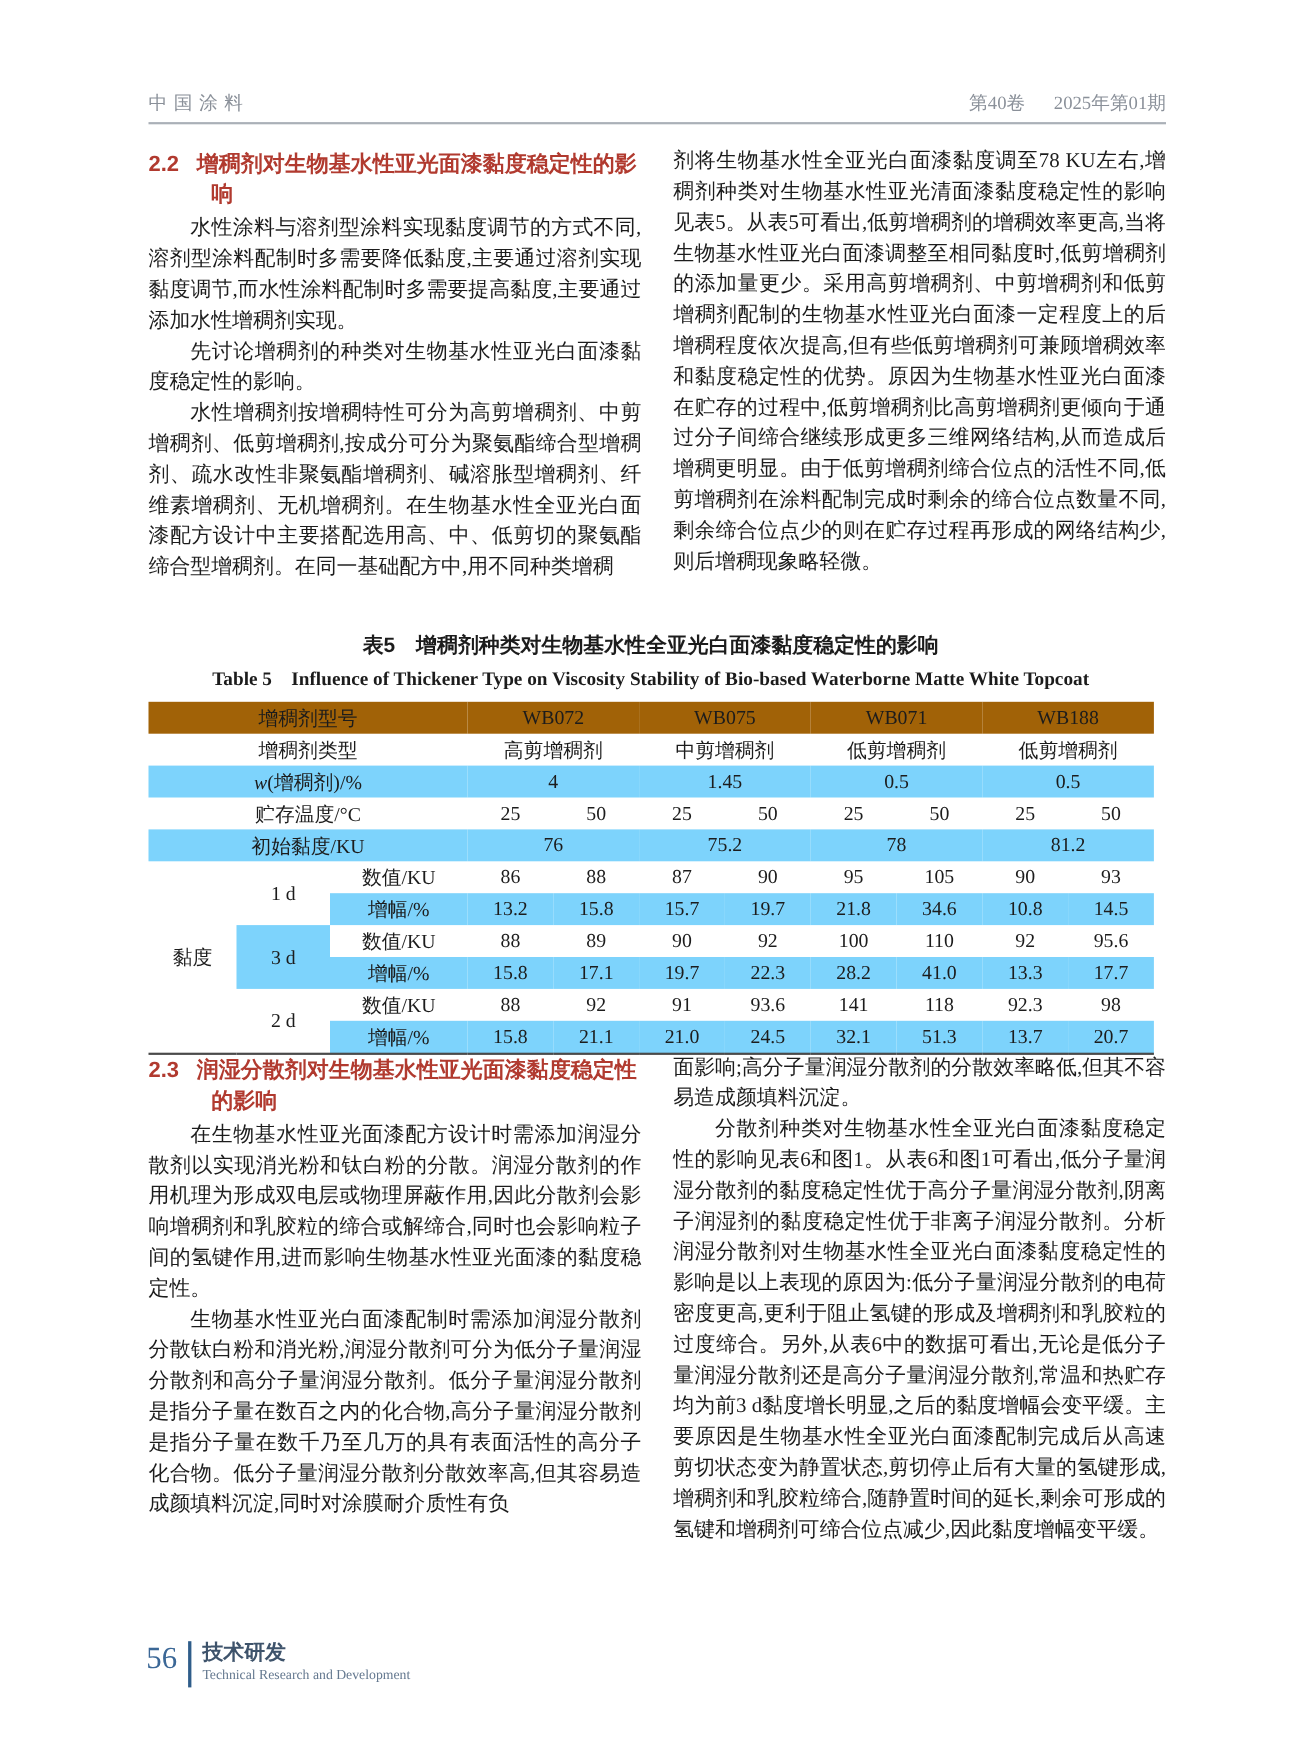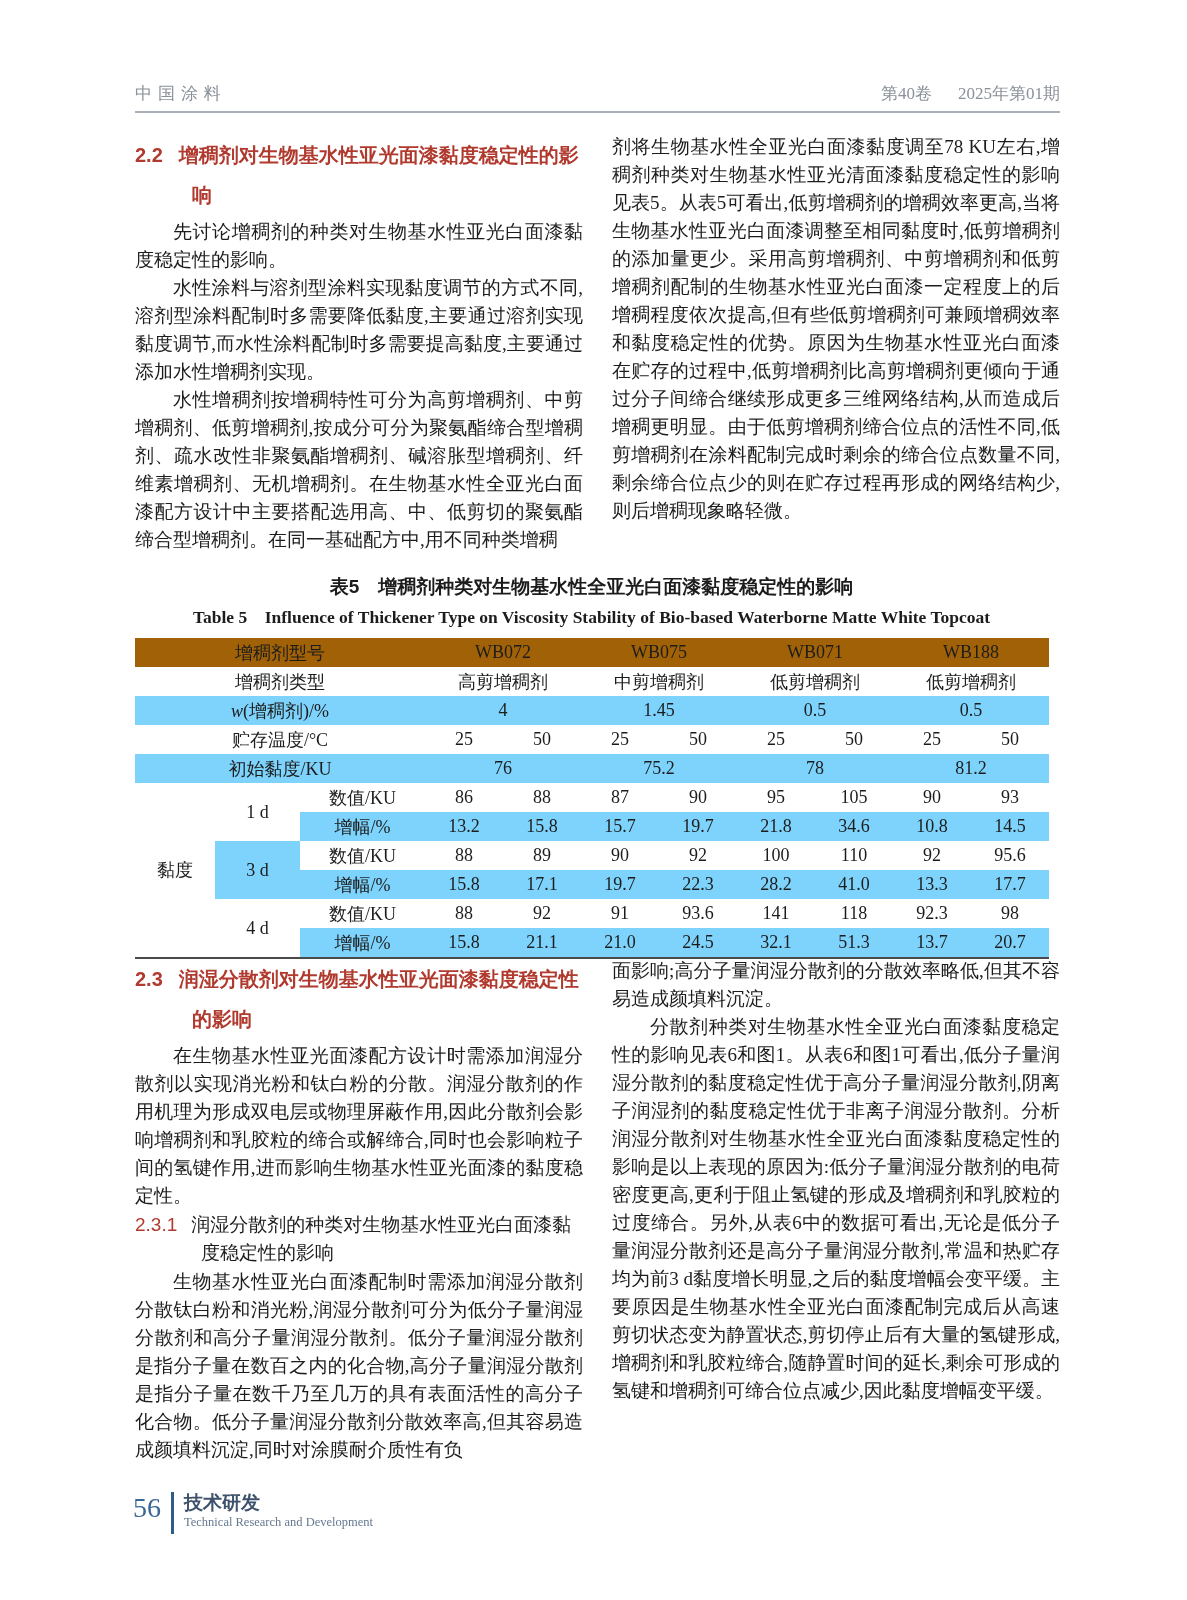--- a/index.html
+++ b/index.html
@@ -25,21 +25,21 @@
   .twocol.top{top:133px;}
   .twocol.bottom{top:957px;}
   .col{width:448px;}
   .col p{
     margin:0;font-size:19px;line-height:28px;text-align:justify;
     text-indent:2em;text-justify:inter-ideograph;
   }
   .col p.cont{text-indent:0;}
   .h-sec{
     font-family:"Liberation Sans","DejaVu Sans",sans-serif;
-    font-weight:bold;font-size:20px;line-height:40px;color:#b13a2f;
+    font-weight:bold;font-size:20px;line-height:28px;color:#b13a2f;
     padding-left:57px;text-indent:-57px;margin:2px 0 3px 0;text-align:left;
   }
   .h-sec .num{margin-right:16px;}
   .h-sub{
     font-family:"Liberation Sans","DejaVu Sans",sans-serif;
     font-size:19px;line-height:28px;color:#1c1c1c;
     padding-left:66px;text-indent:-66px;margin:1px 0 1px 0;text-align:left;
   }
   .h-sub .num{color:#b13a2f;margin-right:14px;}
   
@@ -87,22 +87,22 @@
       <span class="vol">第40卷</span><span>2025年第01期</span>
     </span>
   </div>
   <div class="runrule"></div>
 
   <div class="twocol top">
     <div class="col">
       <div class="h-sec">
         <span class="num">2.2</span><span>增稠剂对生物基水性亚光面漆黏度稳定性的影响</span>
       </div>
+      <p>水性涂料与溶剂型涂料实现黏度调节的方式不同,溶剂型涂料配制时多需要降低黏度,主要通过溶剂实现黏度调节,而水性涂料配制时多需要提高黏度,主要通过添加水性增稠剂实现。</p>
       <p>先讨论增稠剂的种类对生物基水性亚光白面漆黏度稳定性的影响。</p>
-      <p>水性涂料与溶剂型涂料实现黏度调节的方式不同,溶剂型涂料配制时多需要降低黏度,主要通过溶剂实现黏度调节,而水性涂料配制时多需要提高黏度,主要通过添加水性增稠剂实现。</p>
       <p>水性增稠剂按增稠特性可分为高剪增稠剂、中剪增稠剂、低剪增稠剂,按成分可分为聚氨酯缔合型增稠剂、疏水改性非聚氨酯增稠剂、碱溶胀型增稠剂、纤维素增稠剂、无机增稠剂。在生物基水性全亚光白面漆配方设计中主要搭配选用高、中、低剪切的聚氨酯缔合型增稠剂。在同一基础配方中,用不同种类增稠</p>
     </div>
     <div class="col">
       <p class="cont">剂将生物基水性全亚光白面漆黏度调至78 KU左右,增稠剂种类对生物基水性亚光清面漆黏度稳定性的影响见表5。从表5可看出,低剪增稠剂的增稠效率更高,当将生物基水性亚光白面漆调整至相同黏度时,低剪增稠剂的添加量更少。采用高剪增稠剂、中剪增稠剂和低剪增稠剂配制的生物基水性亚光白面漆一定程度上的后增稠程度依次提高,但有些低剪增稠剂可兼顾增稠效率和黏度稳定性的优势。原因为生物基水性亚光白面漆在贮存的过程中,低剪增稠剂比高剪增稠剂更倾向于通过分子间缔合继续形成更多三维网络结构,从而造成后增稠更明显。由于低剪增稠剂缔合位点的活性不同,低剪增稠剂在涂料配制完成时剩余的缔合位点数量不同,剩余缔合位点少的则在贮存过程再形成的网络结构少,则后增稠现象略轻微。</p>
     </div>
   </div>
 
   <div class="tblock">
     <div class="cap-zh">表5　增稠剂种类对生物基水性全亚光白面漆黏度稳定性的影响</div>
     <div class="cap-en">Table 5　Influence of Thickener Type on Viscosity Stability of Bio-based Waterborne Matte White Topcoat</div>
@@ -201,21 +201,21 @@
         <td class="band">15.8</td>
         <td class="band">17.1</td>
         <td class="band">19.7</td>
         <td class="band">22.3</td>
         <td class="band">28.2</td>
         <td class="band">41.0</td>
         <td class="band">13.3</td>
         <td class="band">17.7</td>
       </tr>
       <tr>
-        <td rowspan="2">4 d</td>
+        <td rowspan="2">2 d</td>
         <td>数值/KU</td>
         <td>88</td>
         <td>92</td>
         <td>91</td>
         <td>93.6</td>
         <td>141</td>
         <td>118</td>
         <td>92.3</td>
         <td>98</td>
       </tr>
@@ -233,23 +233,20 @@
     </tbody>
       </table>
   </div>
 
   <div class="twocol bottom">
     <div class="col">
       <div class="h-sec">
         <span class="num">2.3</span><span>润湿分散剂对生物基水性亚光面漆黏度稳定性的影响</span>
       </div>
       <p>在生物基水性亚光面漆配方设计时需添加润湿分散剂以实现消光粉和钛白粉的分散。润湿分散剂的作用机理为形成双电层或物理屏蔽作用,因此分散剂会影响增稠剂和乳胶粒的缔合或解缔合,同时也会影响粒子间的氢键作用,进而影响生物基水性亚光面漆的黏度稳定性。</p>
-      <div class="h-sub">
-        <span class="num">2.3.1</span><span>润湿分散剂的种类对生物基水性亚光白面漆黏度稳定性的影响</span>
-      </div>
       <p>生物基水性亚光白面漆配制时需添加润湿分散剂分散钛白粉和消光粉,润湿分散剂可分为低分子量润湿分散剂和高分子量润湿分散剂。低分子量润湿分散剂是指分子量在数百之内的化合物,高分子量润湿分散剂是指分子量在数千乃至几万的具有表面活性的高分子化合物。低分子量润湿分散剂分散效率高,但其容易造成颜填料沉淀,同时对涂膜耐介质性有负</p>
     </div>
     <div class="col">
       <p class="cont">面影响;高分子量润湿分散剂的分散效率略低,但其不容易造成颜填料沉淀。</p>
       <p>分散剂种类对生物基水性全亚光白面漆黏度稳定性的影响见表6和图1。从表6和图1可看出,低分子量润湿分散剂的黏度稳定性优于高分子量润湿分散剂,阴离子润湿剂的黏度稳定性优于非离子润湿分散剂。分析润湿分散剂对生物基水性全亚光白面漆黏度稳定性的影响是以上表现的原因为:低分子量润湿分散剂的电荷密度更高,更利于阻止氢键的形成及增稠剂和乳胶粒的过度缔合。另外,从表6中的数据可看出,无论是低分子量润湿分散剂还是高分子量润湿分散剂,常温和热贮存均为前3 d黏度增长明显,之后的黏度增幅会变平缓。主要原因是生物基水性全亚光白面漆配制完成后从高速剪切状态变为静置状态,剪切停止后有大量的氢键形成,增稠剂和乳胶粒缔合,随静置时间的延长,剩余可形成的氢键和增稠剂可缔合位点减少,因此黏度增幅变平缓。</p>
     </div>
   </div>
 
   <div class="footer">
     <span class="pageno">56</span>

